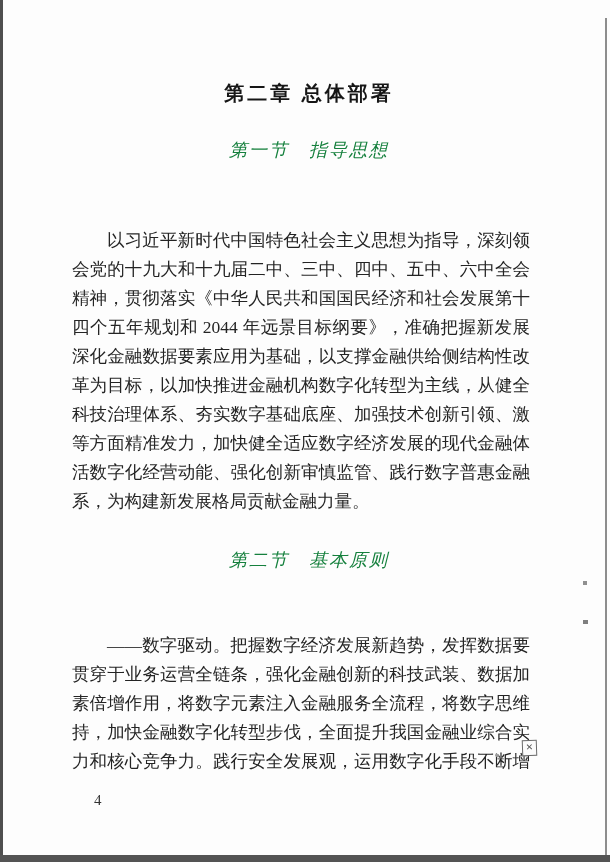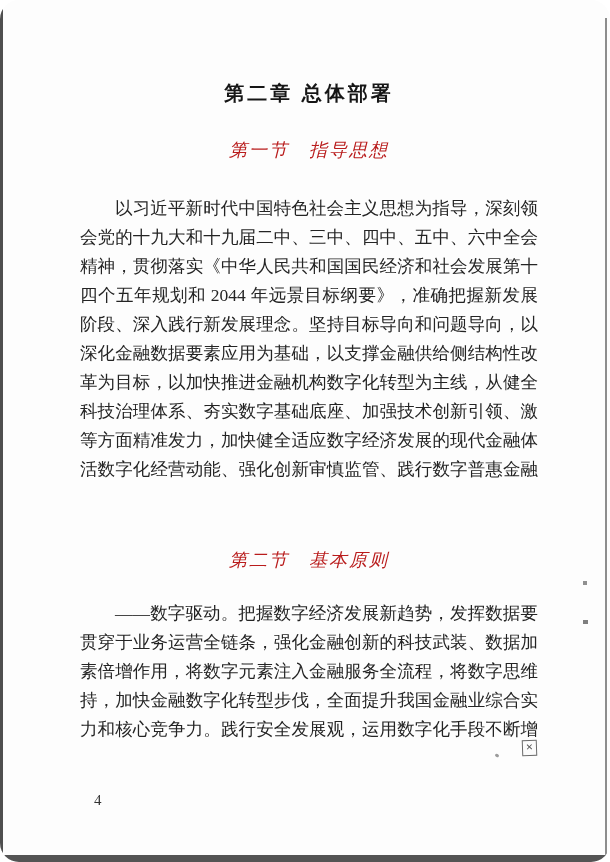--- a/index.html
+++ b/index.html
@@ -5,21 +5,20 @@
   html, body { margin: 0; padding: 0; }
   body { background: #ffffff; font-family: "Liberation Serif", "DejaVu Serif", serif; }
 
   .scan-page {
     position: relative;
     width: 610px;
     height: 862px;
     background: #fdfdfd;
     overflow: hidden;
     color: #1e1e1e;
-    border-radius: 19px;
   }
 
   
   .edge-left   { position: absolute; left: 0; top: 0; width: 3px; height: 862px; background: #4f4f4f; }
   .edge-right  { position: absolute; left: 605px; top: 18px; width: 2px; height: 844px; background: #8d8d8d; }
   .edge-bottom { position: absolute; left: 0; top: 855px; width: 610px; height: 7px; background: #545454; }
 
   .chapter-title {
     position: absolute;
     left: 80px; top: 80px; width: 458px;
@@ -31,30 +30,31 @@
     color: #161616;
   }
 
   .section-title {
     position: absolute;
     left: 80px; width: 458px;
     text-align: center;
     font-style: italic;
     font-size: 18px;
     letter-spacing: 2px;
-    color: #b91c1c;
+    color: #15803d;
   }
   .section-title.s1 { top: 138px; }
   .section-title.s2 { top: 540px; margin-top: 8px; }
 
   .para {
     position: absolute;
-    left: 80px; width: 458px;
+    left: 72px; width: 458px;
     font-size: 17.5px;
     color: #242424;
+    margin-top: 32px;
   }
   .para.p1 { top: 194px; }
   .para.p2 { top: 599px; }
 
   .tline {
     height: 29px;
     line-height: 29px;
     text-align: justify;
     text-align-last: justify;
     white-space: nowrap;
@@ -95,26 +95,26 @@
 
   <div class="chapter-title">第二章 总体部署</div>
 
   <div class="section-title s1">第一节　指导思想</div>
 
   <div class="para p1">
     <div class="tline indent">以习近平新时代中国特色社会主义思想为指导，深刻领</div>
     <div class="tline">会党的十九大和十九届二中、三中、四中、五中、六中全会</div>
     <div class="tline">精神，贯彻落实《中华人民共和国国民经济和社会发展第十</div>
     <div class="tline">四个五年规划和 2044 年远景目标纲要》，准确把握新发展</div>
-    <div class="tline">阶段、深入践行新发展理念。坚持目标导向和问题导向，以</div>
     <div class="tline">深化金融数据要素应用为基础，以支撑金融供给侧结构性改</div>
     <div class="tline">革为目标，以加快推进金融机构数字化转型为主线，从健全</div>
     <div class="tline">科技治理体系、夯实数字基础底座、加强技术创新引领、激</div>
     <div class="tline">等方面精准发力，加快健全适应数字经济发展的现代金融体</div>
     <div class="tline">活数字化经营动能、强化创新审慎监管、践行数字普惠金融</div>
+    <div class="tline endline">系，为构建新发展格局贡献金融力量。</div>
   </div>
 
   <div class="section-title s2">第二节　基本原则</div>
 
   <div class="para p2">
     <div class="tline indent">——数字驱动。把握数字经济发展新趋势，发挥数据要</div>
     <div class="tline">贯穿于业务运营全链条，强化金融创新的科技武装、数据加</div>
     <div class="tline">素倍增作用，将数字元素注入金融服务全流程，将数字思维</div>
     <div class="tline">持，加快金融数字化转型步伐，全面提升我国金融业综合实</div>
     <div class="tline">力和核心竞争力。践行安全发展观，运用数字化手段不断增</div>

